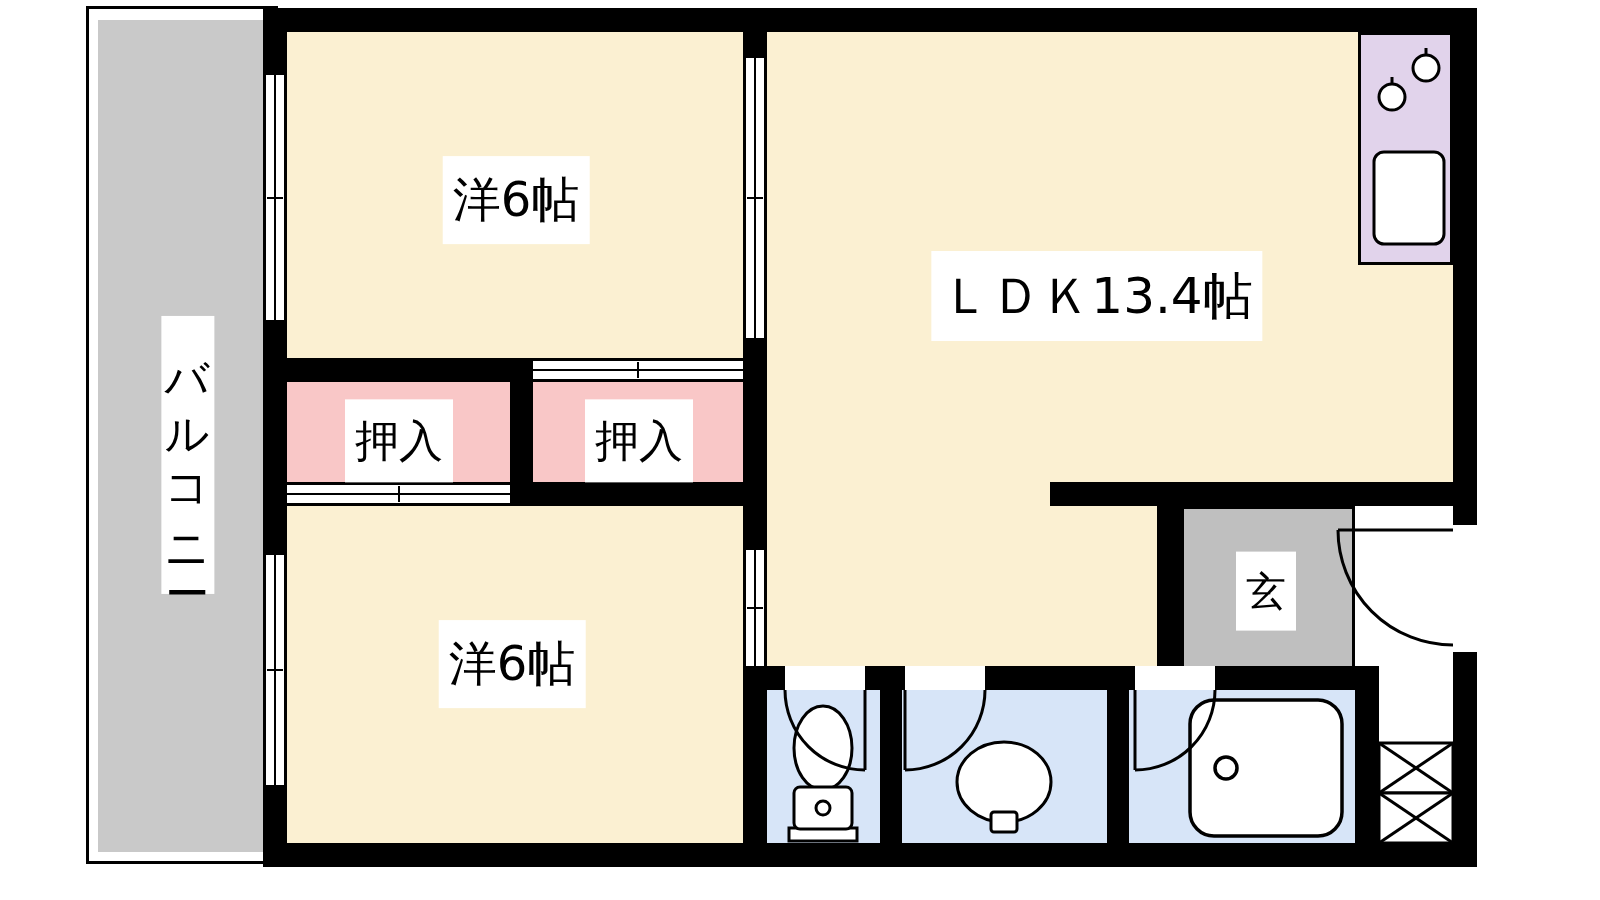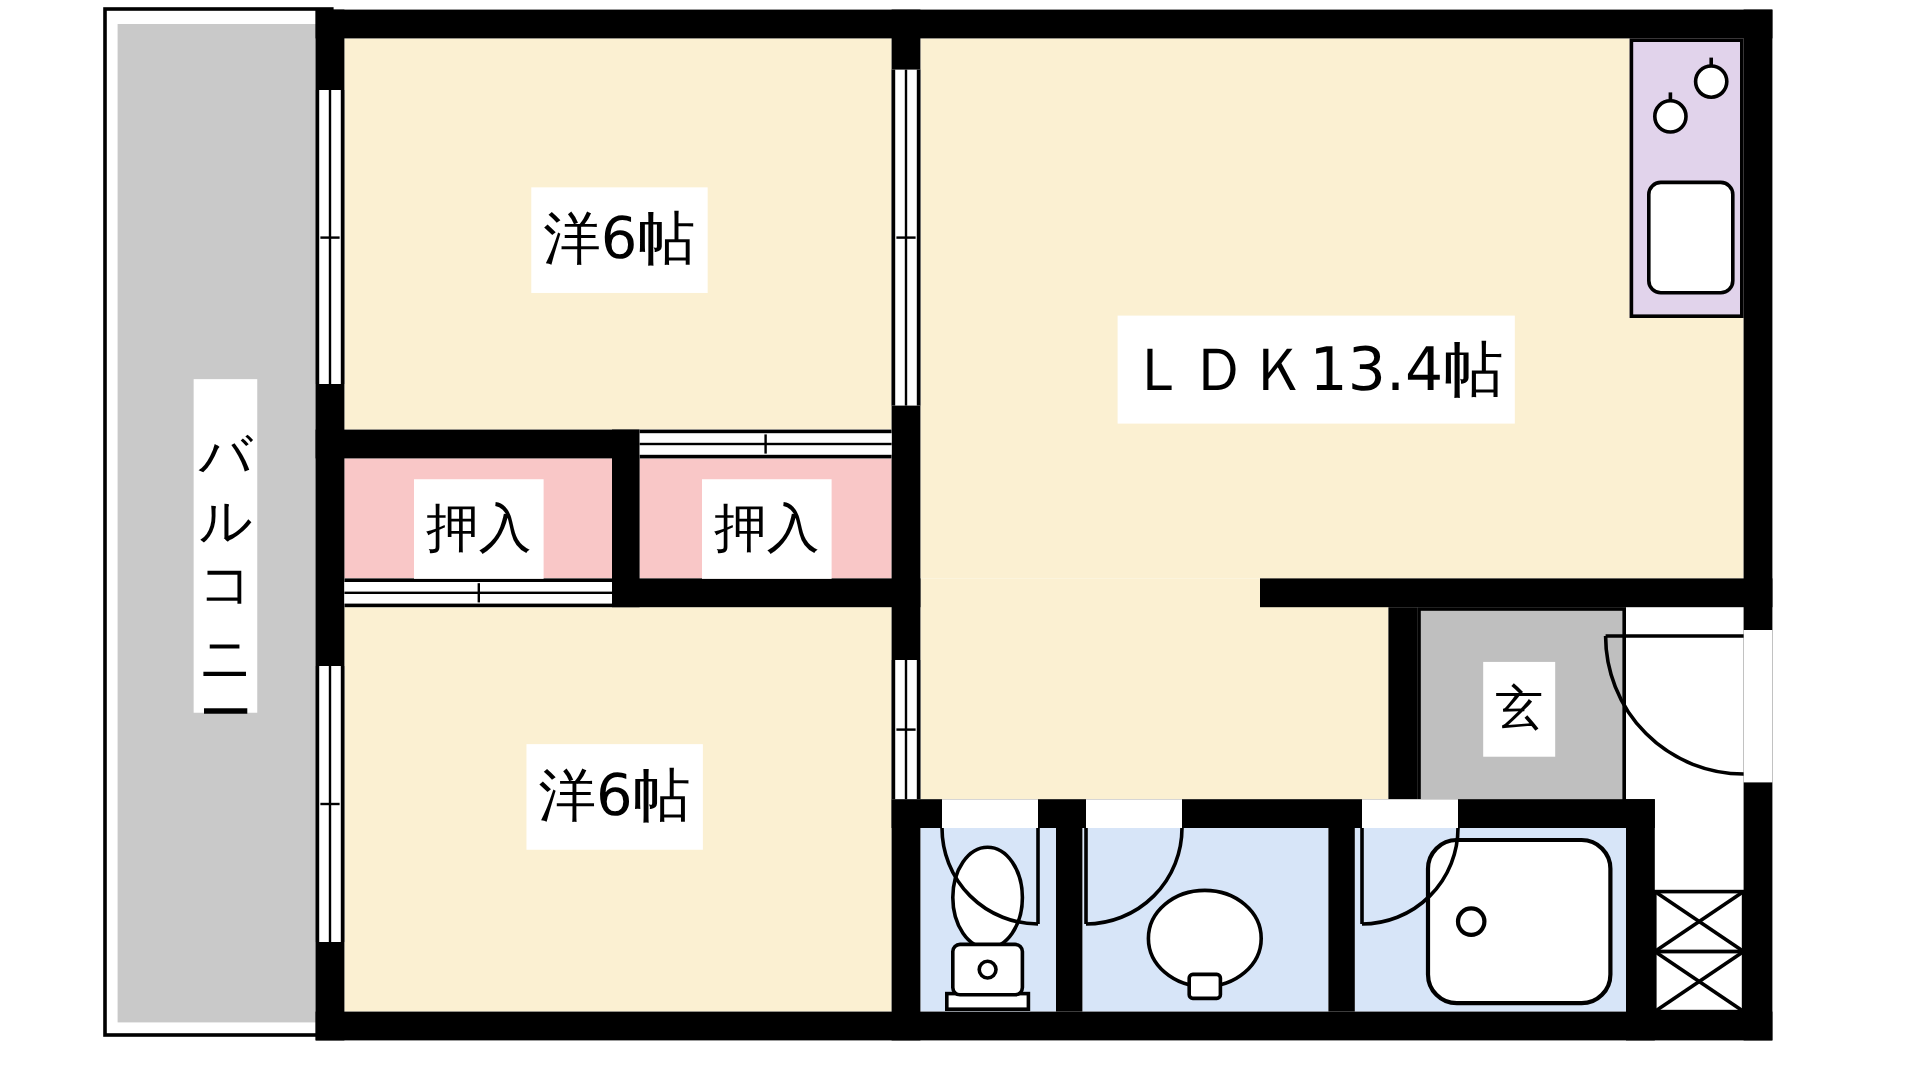--- a/index.html
+++ b/index.html
@@ -113,19 +113,19 @@
       <path d="M 1135 770 A 80 80 0 0 0 1215 690"></path>
     </g>
     <g fill="none" stroke="#000" stroke-width="3">
       <line x1="1453" y1="530" x2="1338" y2="530"></line>
       <path d="M 1338 530 A 115 115 0 0 0 1453 645"></path>
     </g>
   </svg>
 
   <div class="label vertical" style="left:188px;top:455px;font-size:44px;">バルコニー</div>
   <div class="label" style="left:516px;top:200px;font-size:48px;">洋6帖</div>
-  <div class="label" style="left:1097px;top:308px;font-size:50px;">ＬＤＫ13.4帖</div>
+  <div class="label" style="left:1097px;top:296px;font-size:50px;">ＬＤＫ13.4帖</div>
   <div class="label" style="left:399px;top:441px;font-size:44px;">押入</div>
   <div class="label" style="left:639px;top:441px;font-size:44px;">押入</div>
   <div class="label" style="left:512px;top:664px;font-size:48px;">洋6帖</div>
   <div class="label" style="left:1266px;top:591px;font-size:40px;">玄</div>
 
 </div>
 
 </body></html>

